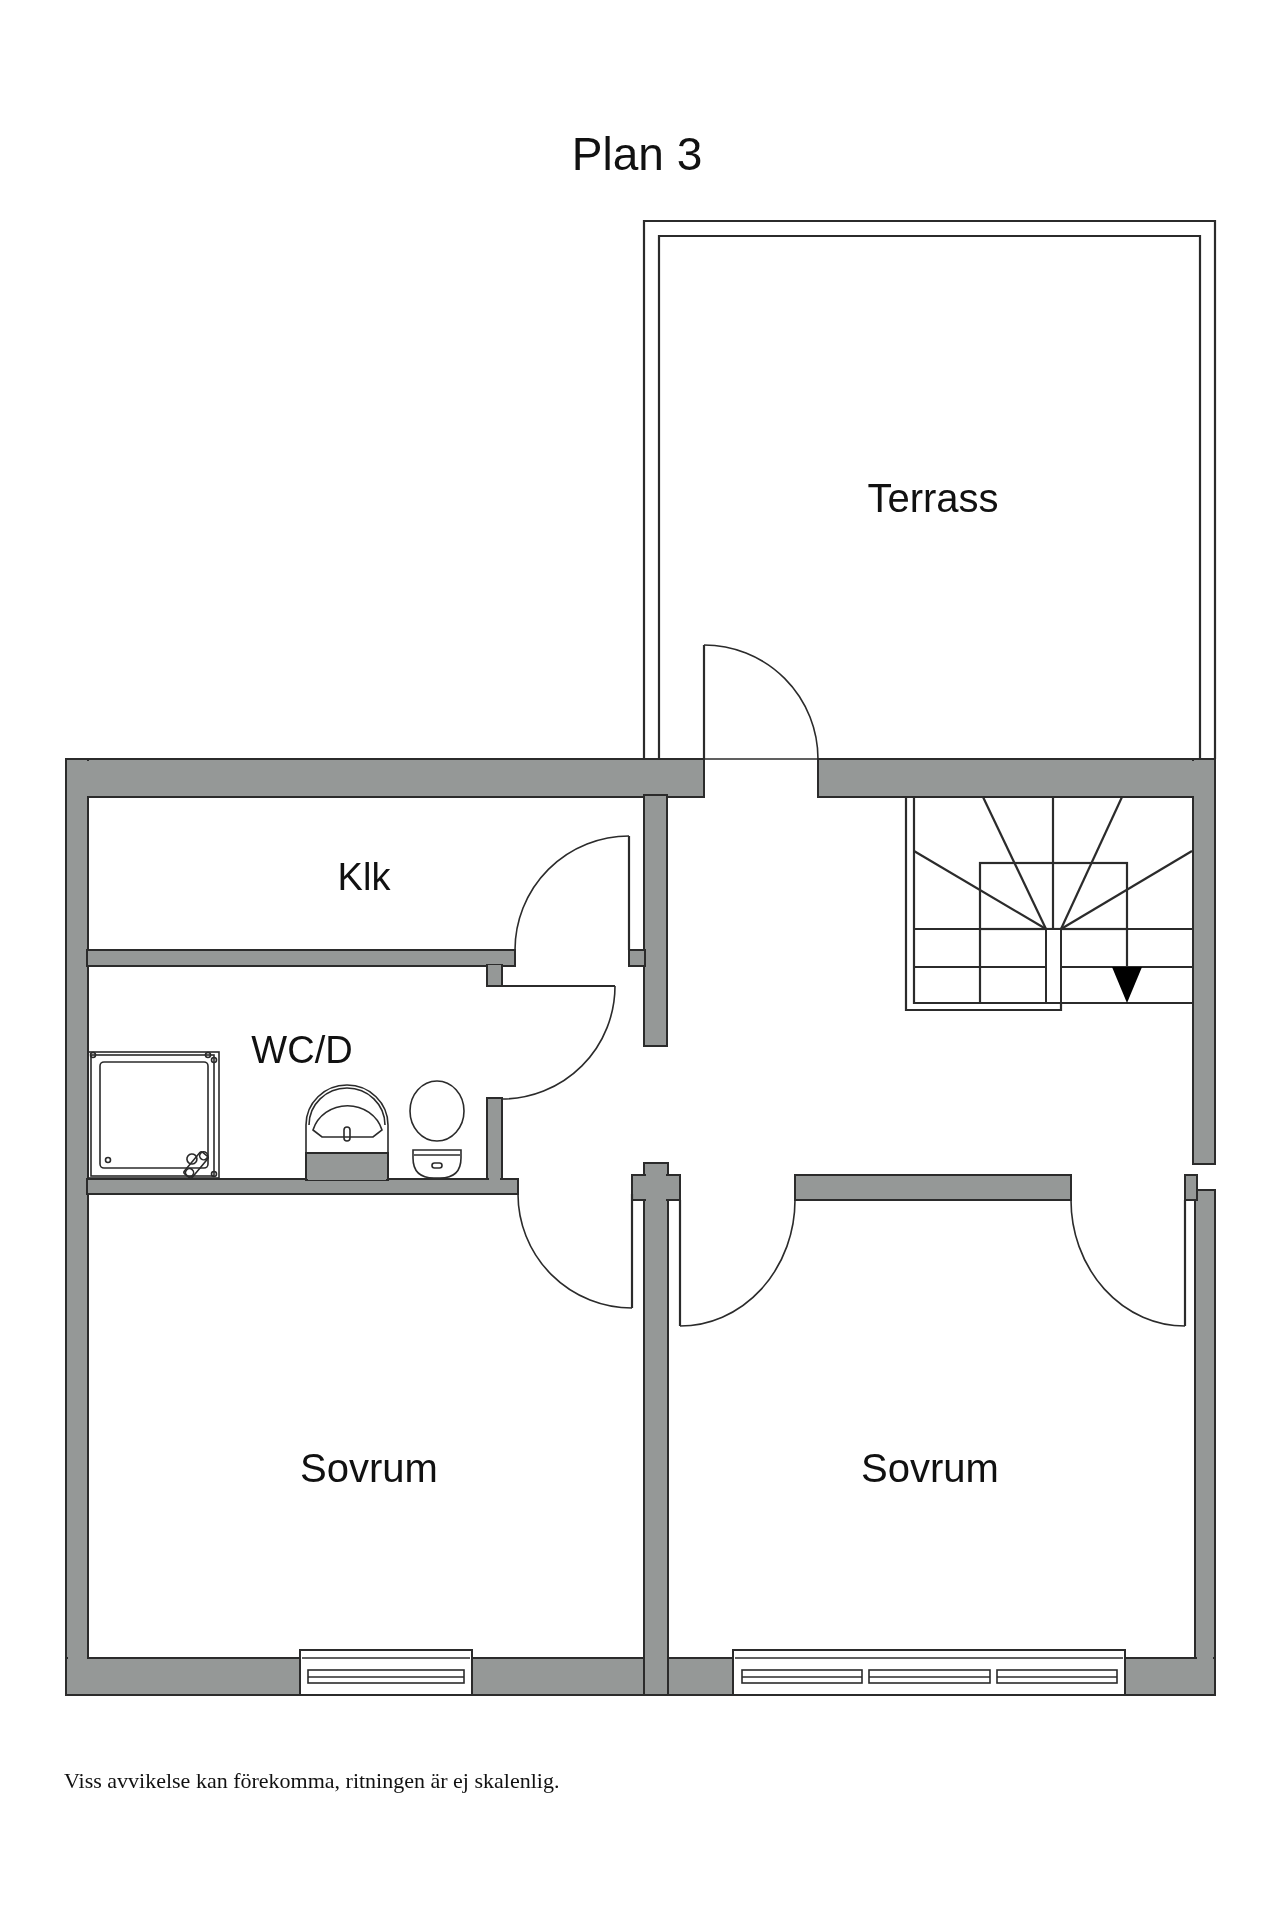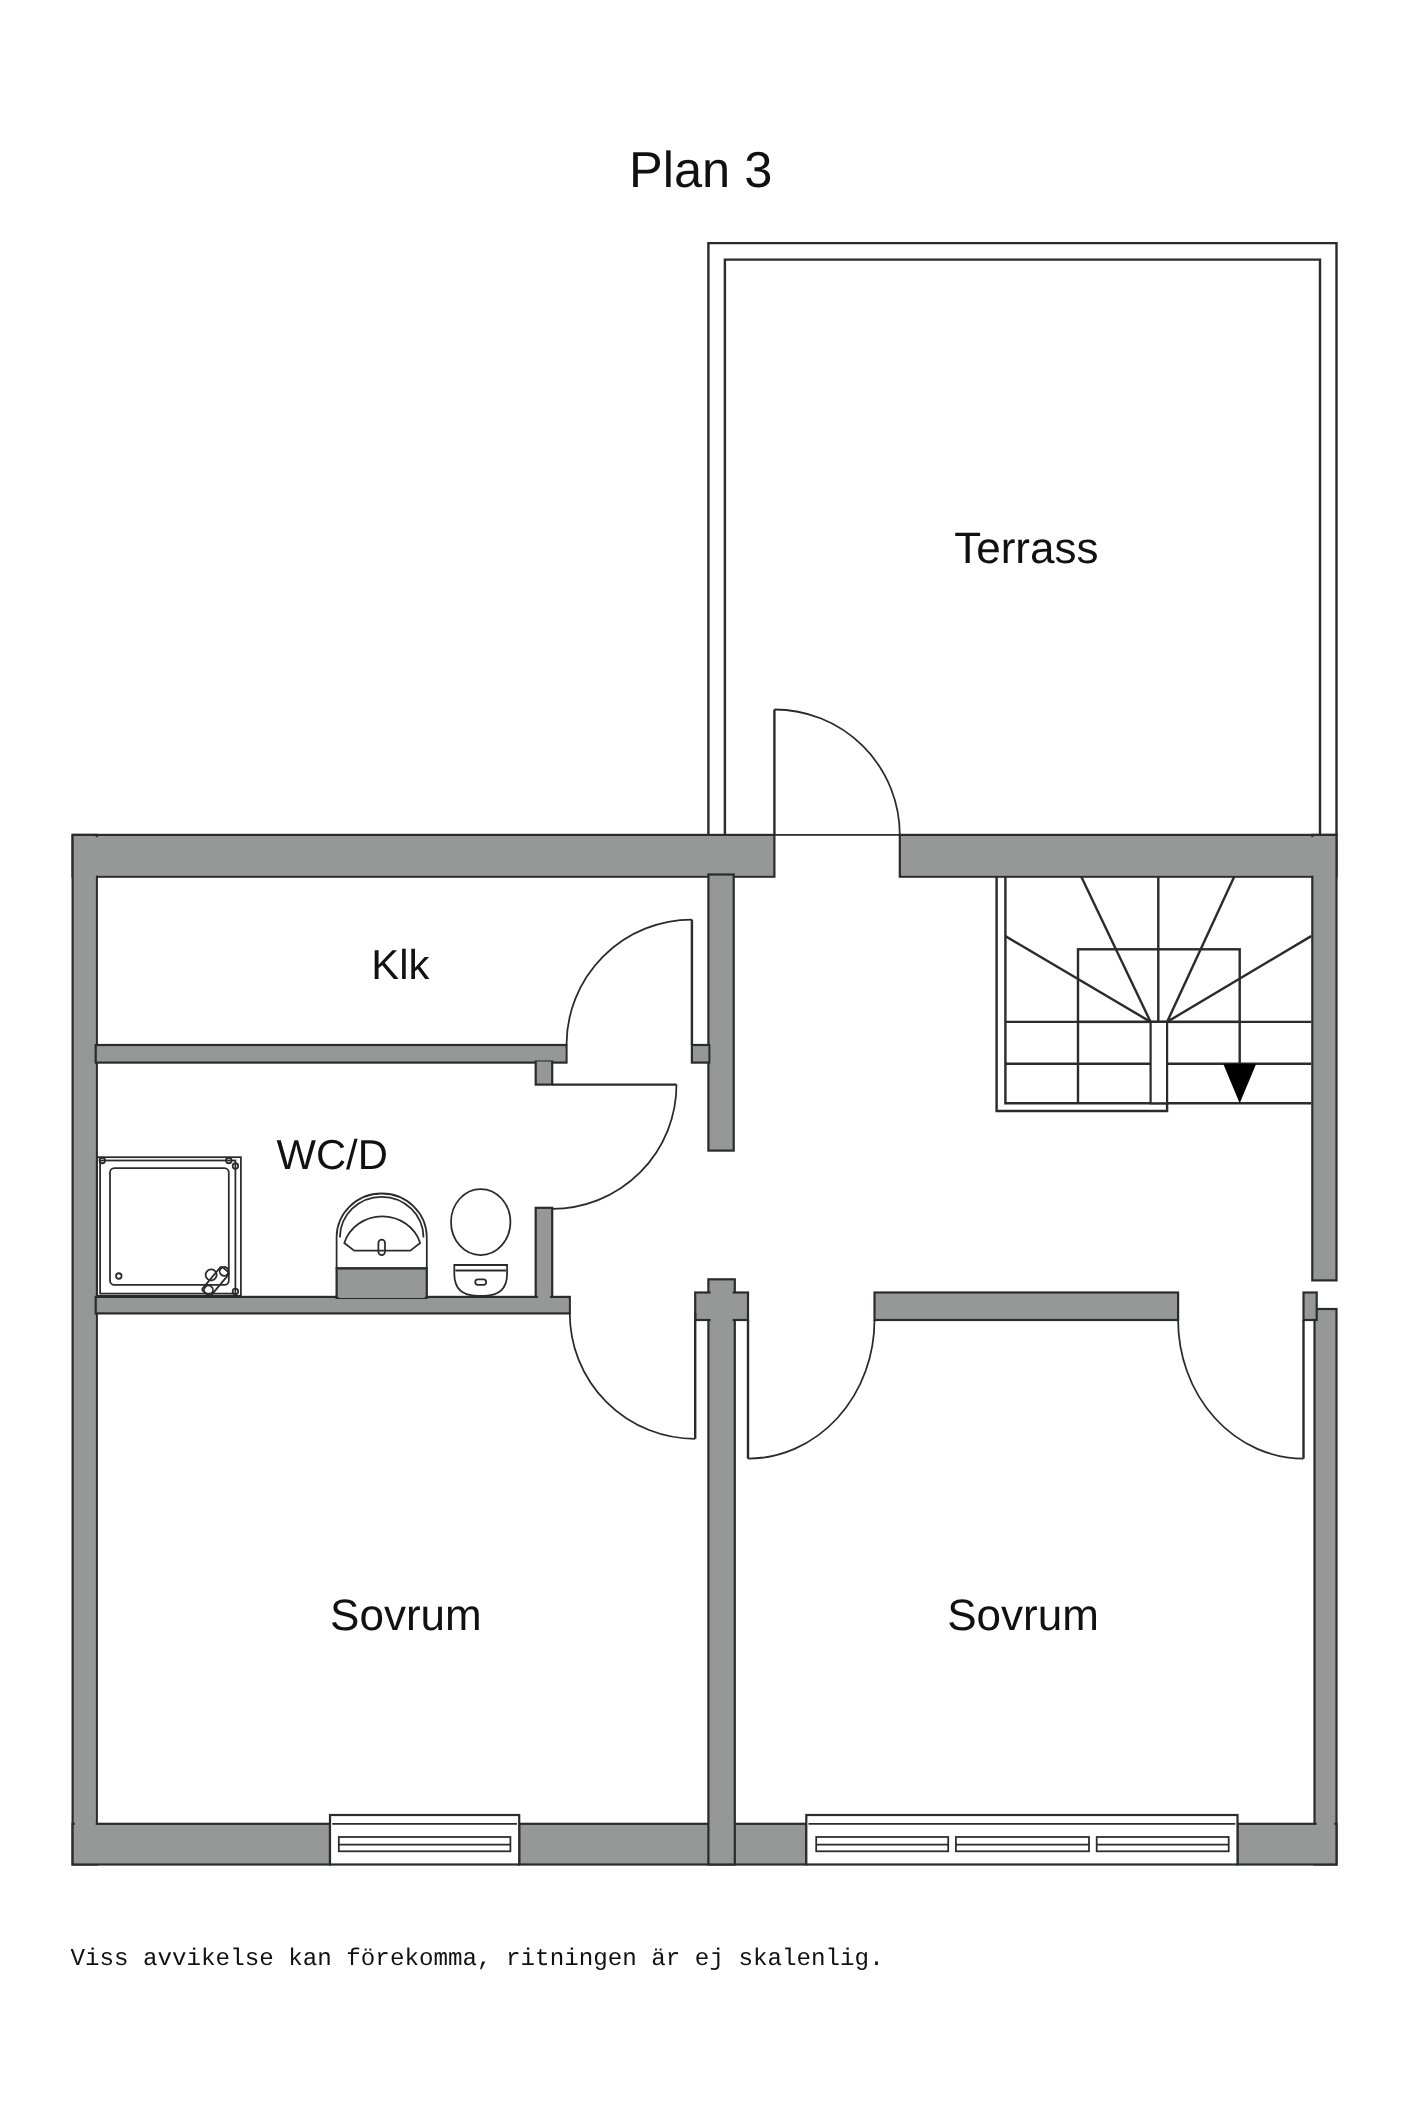--- a/index.html
+++ b/index.html
@@ -3,21 +3,21 @@
 <meta charset="utf-8">
 <style>
   html, body { margin: 0; padding: 0; background: #ffffff; }
   body { width: 1280px; height: 1920px; position: relative; overflow: hidden; font-family: "Liberation Sans", "DejaVu Sans", sans-serif; }
   #plan { position: absolute; left: 0; top: 0; width: 1280px; height: 1920px; }
   .wall { fill: #959897; stroke: #2b2b2b; stroke-width: 2; }
   .line { fill: none; stroke: #2b2b2b; stroke-width: 2.2; }
   .thin { fill: none; stroke: #2b2b2b; stroke-width: 1.6; }
   .fillw { fill: #ffffff; stroke: #2b2b2b; stroke-width: 2; }
   .lbl { font-family: "Liberation Sans", "DejaVu Sans", sans-serif; fill: #111111; text-anchor: middle; }
-  .footnote { position: absolute; left: 64px; top: 1768px; font-size: 22px; color: #111; font-family: Liberation Mono, monospace; white-space: nowrap; }
+  .footnote { position: absolute; left: 64px; top: 1768px; font-size: 22px; color: #111; font-family: Liberation Serif, serif; white-space: nowrap; }
 </style>
 </head>
 <body>
 
 <svg id="plan" viewBox="0 0 1280 1920" xmlns="http://www.w3.org/2000/svg">
 
   <text class="lbl" x="637" y="170" font-size="46">Plan 3</text>
 
   <g>
     <polyline class="line" points="644,759 644,221 1215,221 1215,759"></polyline>

